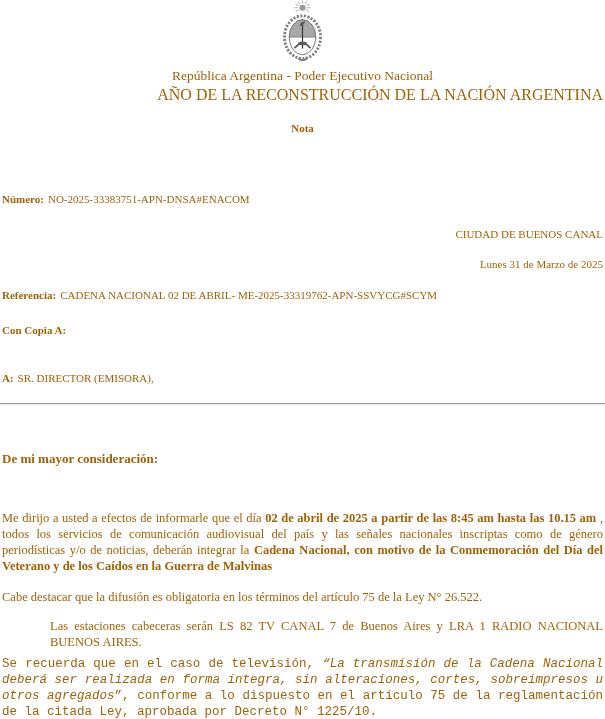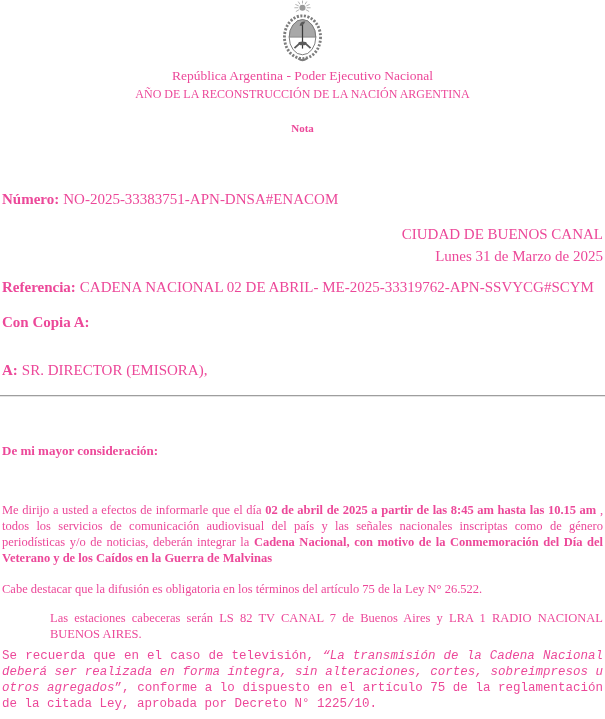--- a/index.html
+++ b/index.html
@@ -8,58 +8,58 @@
     background: #ffffff;
   }
   .page {
     position: relative;
     width: 605px;
     height: 719px;
     margin: 0;
     padding: 0 2px;
     box-sizing: border-box;
     background: #ffffff;
-    color: #ec4899;
+    color: #a16207;
     font-family: "Liberation Serif", "DejaVu Serif", serif;
     overflow: hidden;
   }
   p { margin: 0; }
 
   
   .emblem {
     display: block;
     width: 57px;
     height: 63px;
     margin: 0 auto;
   }
   .org-line {
     text-align: center;
     font-size: 13.5px;
     line-height: 17px;
     margin-top: 4px;
   }
   .year-line {
-    text-align: center;
-    font-size: 12px;
+    text-align: right;
+    font-size: 16px;
     line-height: 17px;
     margin-top: 2px;
   }
   .doc-type {
     text-align: center;
     font-size: 11px;
     line-height: 17px;
     font-weight: bold;
     margin-top: 17px;
   }
 
   
-  .meta-line { font-size: 15px; line-height: 16px; }
+  .meta-line { font-size: 11px; line-height: 16px; }
   .numero     { margin-top: 54px; }
   .city       { margin-top: 19px; text-align: right; }
-  .date       { margin-top: 6px;  text-align: right; }
+  .date       { margin-top: 14px;  text-align: right; }
   .referencia { margin-top: 15px; }
   .to-line    { margin-top: 32px; }
   .cc-line    { margin-top: 19px; font-weight: bold; }
   .label { font-weight: bold; margin-right: 4px; }
 
   hr.divider {
     margin: 17px -2px 0 -2px;
     border: none;
     border-top: 1px solid #9e9e9e;
     border-bottom: 1px solid #e4e4e4;

